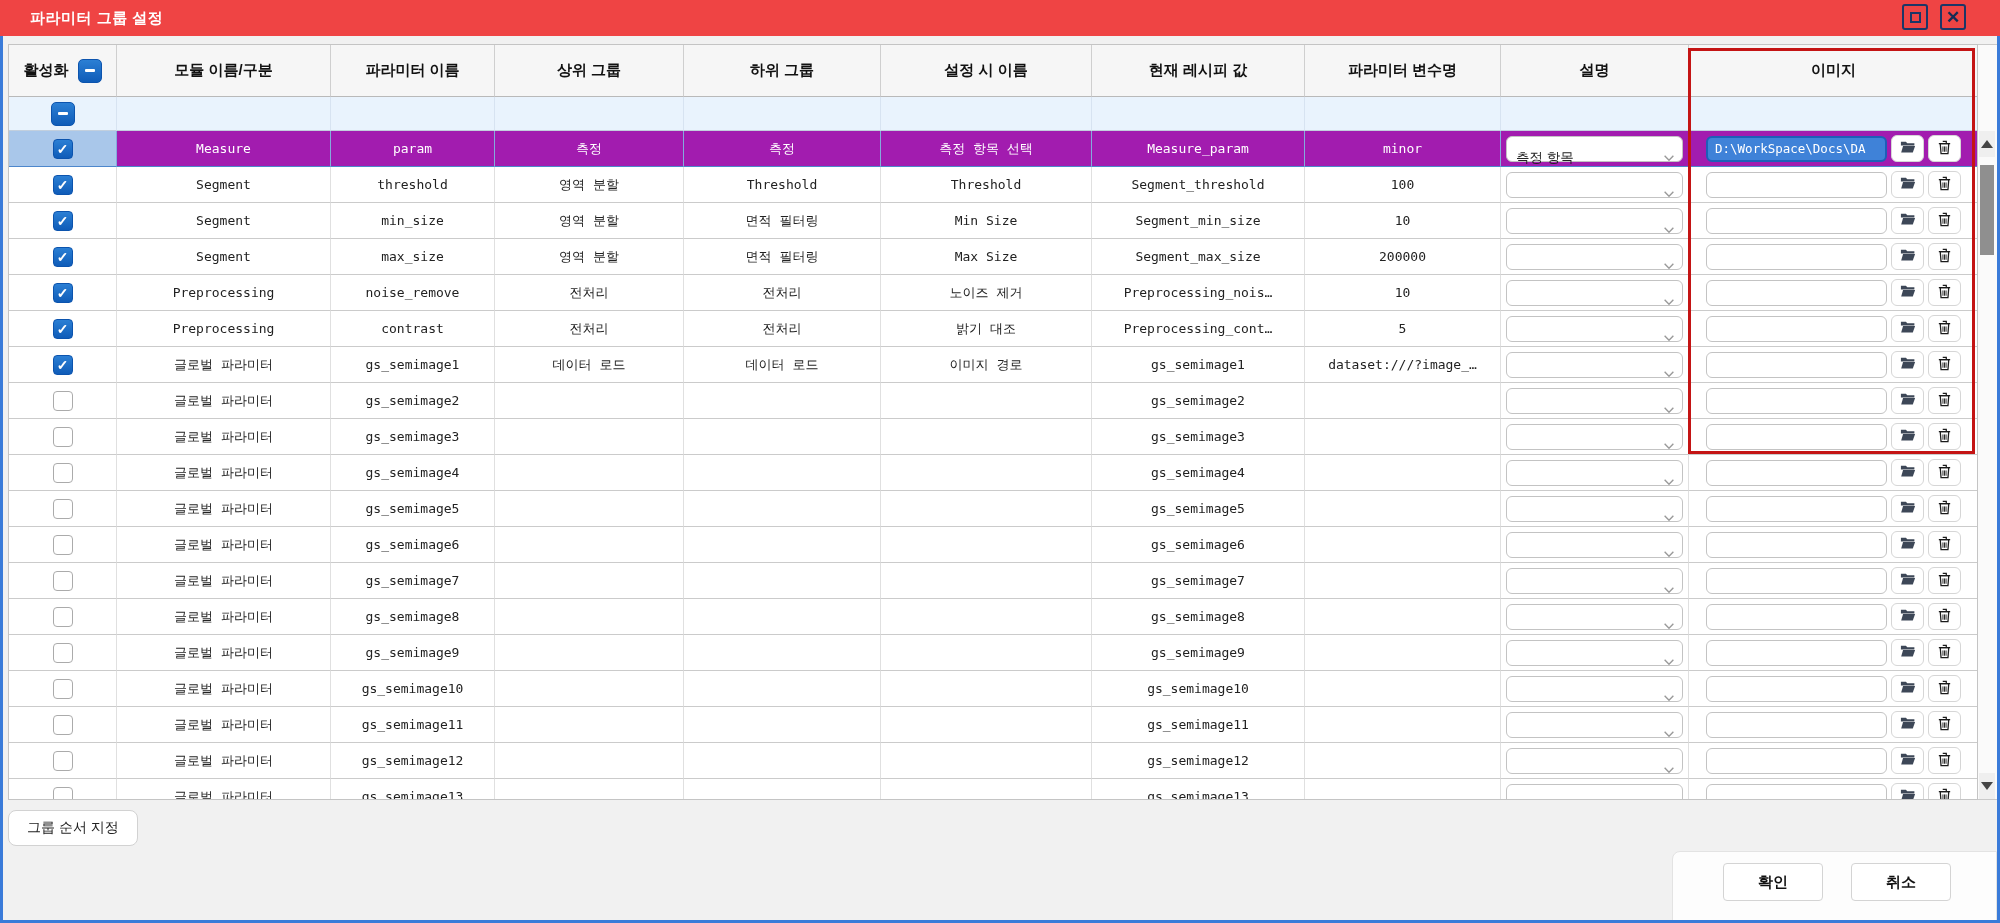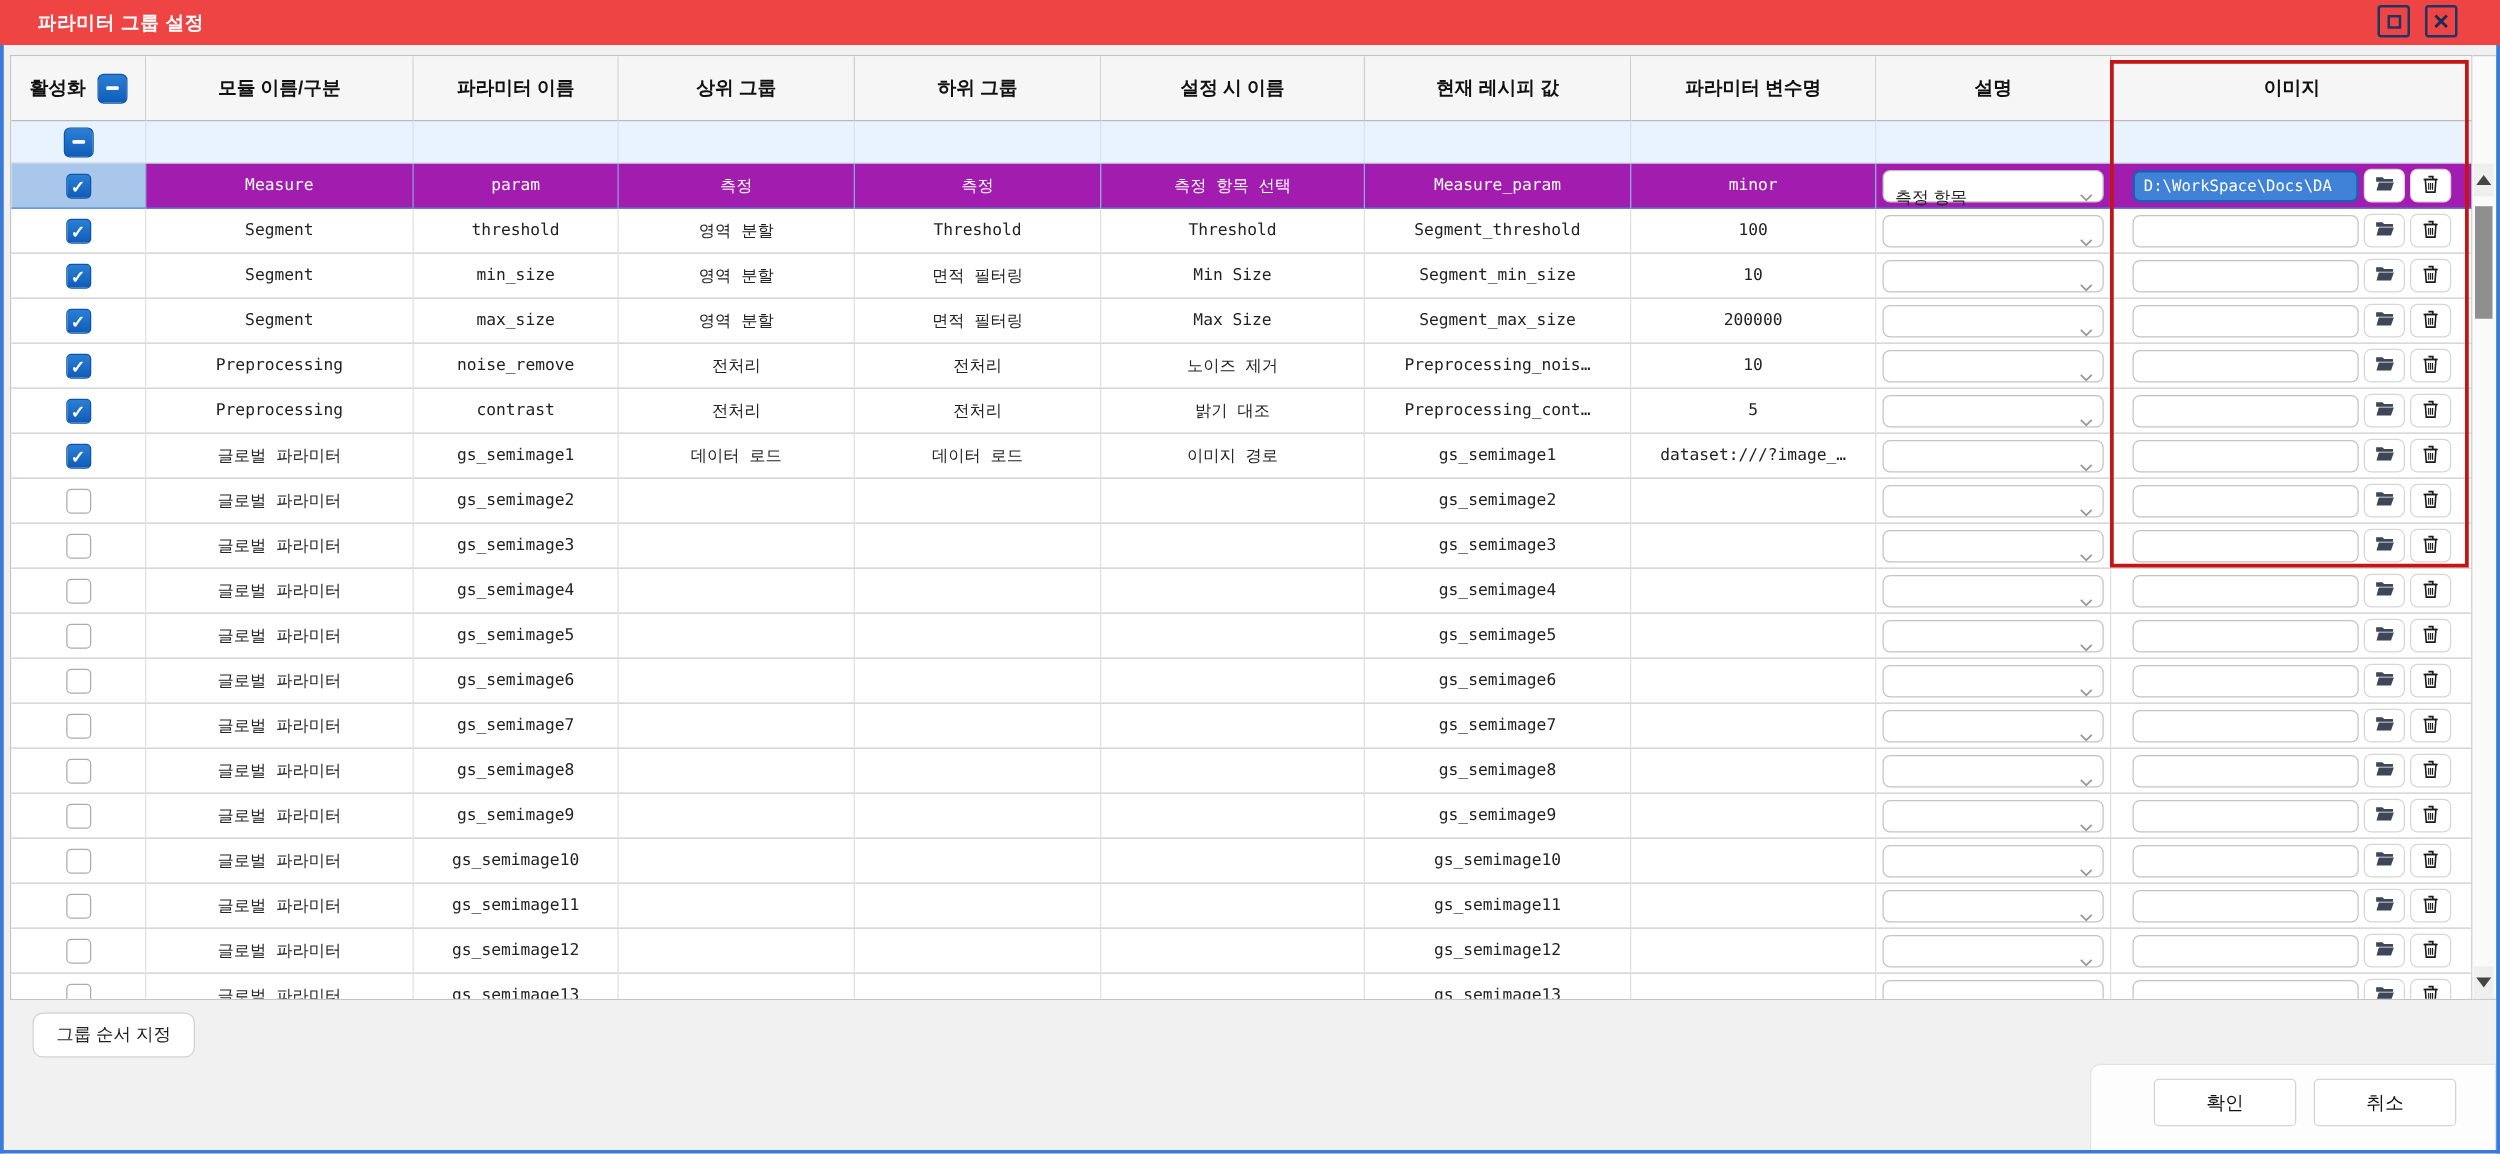--- a/index.html
+++ b/index.html
@@ -60,23 +60,23 @@
   .scrollbar{position:absolute;left:1978px;top:44px;width:20px;height:756px;background:#fafafa;border:1px solid #c9c9c9;border-left:none;box-sizing:border-box;}
   .sb-btn{position:absolute;left:1px;width:16px;height:26px;background:#efefef;display:flex;align-items:center;justify-content:center;cursor:pointer;}
   .sb-up{top:86px;}
   .sb-down{bottom:0px;}
   .tri-up{width:0;height:0;border-left:6px solid transparent;border-right:6px solid transparent;border-bottom:8px solid #454545;}
   .tri-down{width:0;height:0;border-left:6px solid transparent;border-right:6px solid transparent;border-top:8px solid #454545;}
   .sb-thumb{position:absolute;left:2px;top:120px;width:14px;height:90px;background:#8f8f8f;cursor:grab;}
 
   
   .footer{position:absolute;left:0px;top:801px;width:2000px;height:122px;background:#f1f1f1;}
-  .group-order-btn{position:absolute;left:8px;top:9px;height:36px;padding:0 18px;background:#ffffff;border:1px solid #d2d2d2;border-radius:8px;font-size:14px;color:#222;cursor:pointer;font-family:"Liberation Sans",sans-serif;margin-left:18px;}
+  .group-order-btn{position:absolute;left:8px;top:9px;height:36px;padding:0 18px;background:#ffffff;border:1px solid #d2d2d2;border-radius:8px;font-size:14px;color:#222;cursor:pointer;font-family:"Liberation Sans",sans-serif;}
   .ok-panel{position:absolute;left:1672px;top:50px;width:325px;height:72px;background:#fdfdfd;border:1px solid #e3e3e3;border-radius:8px 0 0 0;box-sizing:border-box;}
-  .dlg-btn{position:absolute;top:62px;width:114px;height:38px;background:#ffffff;border:1px solid #d4d4d4;border-radius:4px;font-size:15px;color:#111;cursor:pointer;font-family:"Liberation Sans",sans-serif;}
+  .dlg-btn{position:absolute;top:62px;width:100px;height:38px;background:#ffffff;border:1px solid #d4d4d4;border-radius:4px;font-size:15px;color:#111;cursor:pointer;font-family:"Liberation Sans",sans-serif;font-weight:bold;}
   .ok-btn{left:1723px;}
   .cancel-btn{left:1851px;}
 </style>
 </head>
 <body>
 
 <div id="app">
 
   <div class="titlebar">
     <span class="title">파라미터 그룹 설정</span>

